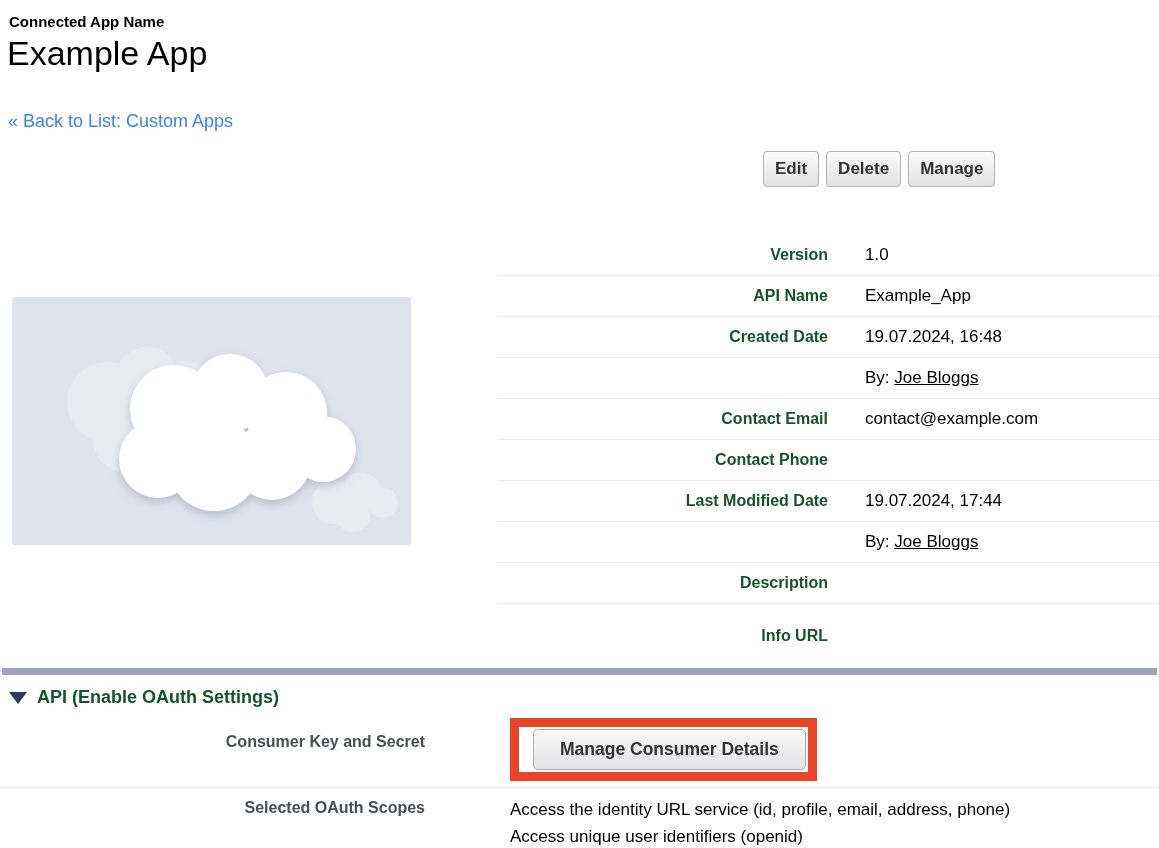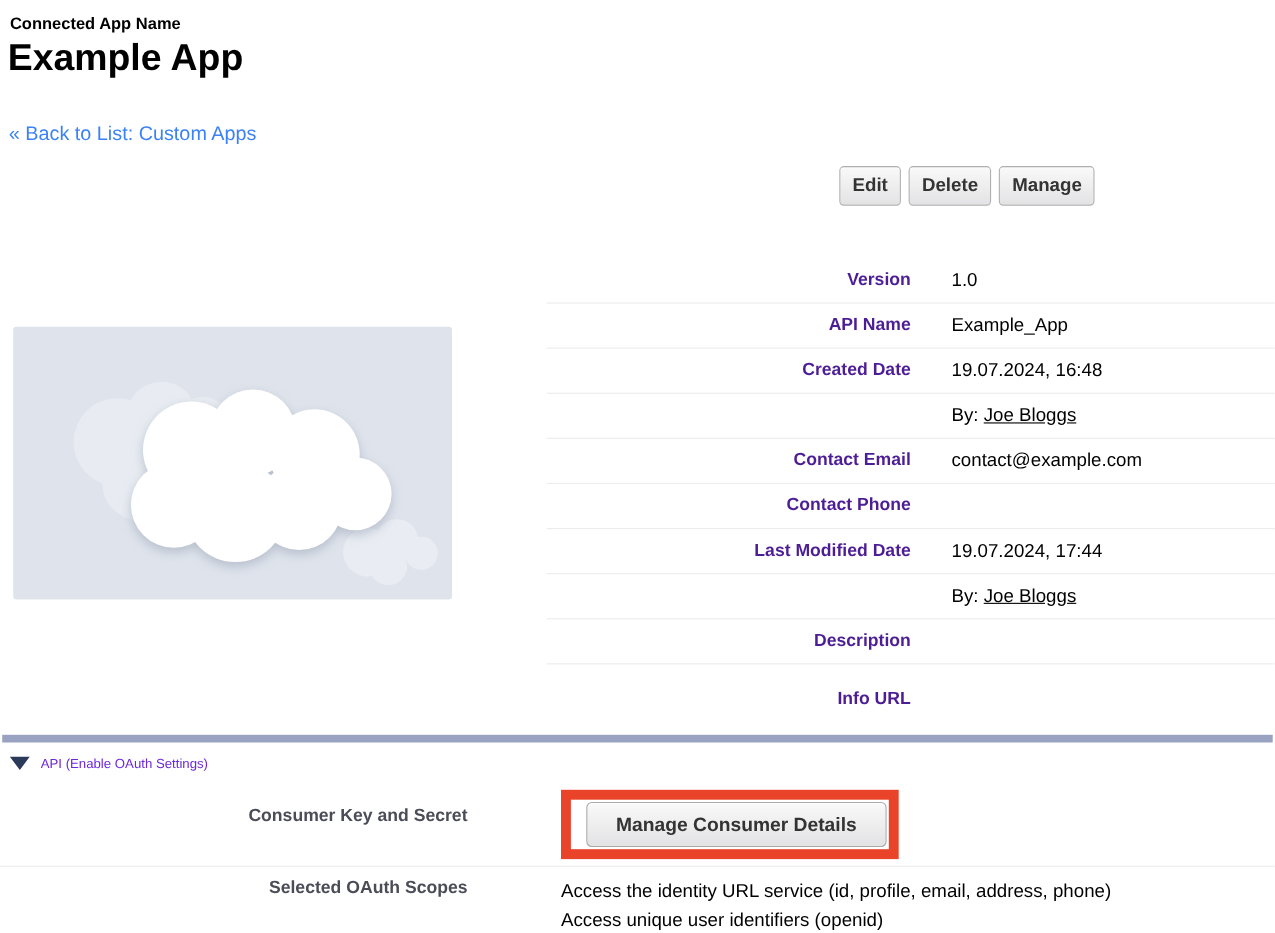--- a/index.html
+++ b/index.html
@@ -2,21 +2,21 @@
 <html><head>
 <meta charset="utf-8">
 <style>
   * { margin:0; padding:0; box-sizing:border-box; }
   html,body { background:#fff; }
   body { font-family:"Liberation Sans","DejaVu Sans",sans-serif; }
   .page { position:relative; width:1159px; height:848px; background:#fff; overflow:hidden; }
 
   
   .header-label { position:absolute; left:9px; top:13px; font-size:15px; font-weight:bold; color:#000000; }
-  .page-title { position:absolute; left:7px; top:34px; font-size:34px; font-weight:700; color:#000; }
+  .page-title { position:absolute; left:7px; top:34px; font-size:34px; font-weight:400; color:#000; }
   .back-link { position:absolute; left:8px; top:111px; font-size:18px; color:#3b82f6; text-decoration:none; cursor:pointer; }
 
   
   .toolbar { position:absolute; top:151px; left:763px; display:flex; gap:7px; }
   .btn {
     border:1px solid #b0b0b0; border-radius:4px;
     background:linear-gradient(#f9f9f9,#e3e3e5);
     font-family:inherit; font-weight:bold; color:#333;
     font-size:17px; padding:7px 11px; cursor:pointer;
     box-shadow:inset 0 1px 0 rgba(255,255,255,.7);
@@ -25,30 +25,30 @@
   
   .app-logo { position:absolute; left:12px; top:297px; width:399px; height:248px;
     background:#dfe4ec; border-radius:3px; overflow:hidden; }
   .app-logo svg { display:block; }
   .cloud-main { filter:drop-shadow(0 4px 5px rgba(150,160,178,.55)); }
 
   
   .detail-table { position:absolute; left:497px; top:235px; width:662px; }
   .drow { display:flex; align-items:center; height:41px; border-bottom:1px solid #ececec; }
   .drow:last-child { border-bottom:none;align-items:flex-end; }
-  .dlabel { width:331px; text-align:right; font-size:16px; font-weight:bold; color:#4c1d95; }
+  .dlabel { width:331px; text-align:right; font-size:16px; font-weight:bold; color:#14532d; }
   .dvalue { margin-left:37px; font-size:17px; color:#000; white-space:nowrap; }
   .ulink { color:#000; text-decoration:underline; cursor:pointer; }
 
   
   .section-bar { position:absolute; left:2px; right:2px; top:668px; height:7px; background:#99a2c0; }
   .section-title-row { position:absolute; left:9px; top:687px; display:flex; align-items:center; gap:10px; cursor:pointer; }
   .tri-down { width:0; height:0; border-left:9px solid transparent; border-right:9px solid transparent;
     border-top:12px solid #2b3a58; display:inline-block; }
-  .section-title { font-size:12px; font-weight:normal; color:#6d28d9; }
+  .section-title { font-size:18px; font-weight:bold; color:#14532d; }
 
   .orow { position:absolute; left:0; right:0; display:flex;gap:48px; }
   .orow-consumer { top:712px; height:76px; border-bottom:1px solid #ececec; }
   .orow-scopes { top:789px; padding-top:7px; }
   .olabel { width:425px; text-align:right; font-size:16px; font-weight:bold; color:#4a4c57; }
   .orow-consumer .olabel { padding-top:21px; }
   .orow-scopes .olabel { padding-top:3px; }
   .ovalue { margin-left:37px; font-size:17px; color:#000; }
 
   .highlight-box { display:inline-block; margin-top:6px; border:9px solid #e9432a; padding:2px; background:#fff; }

